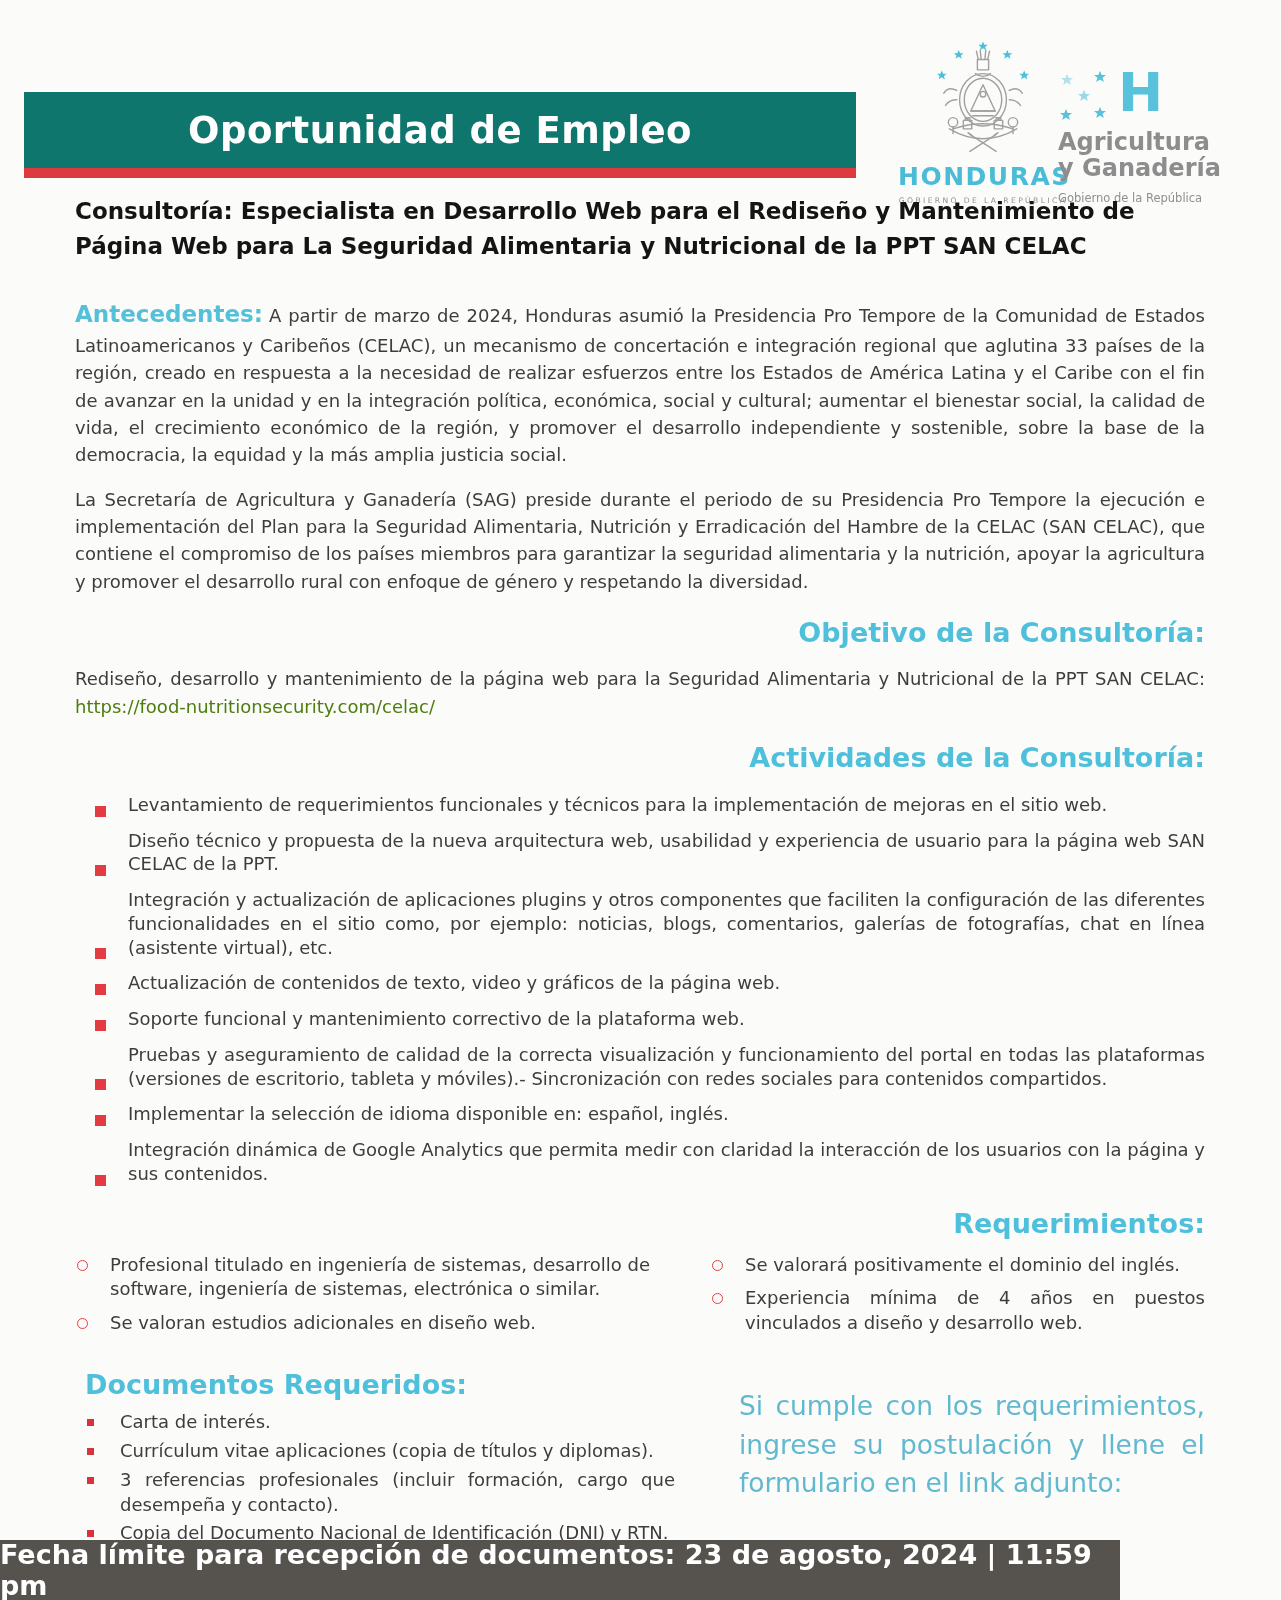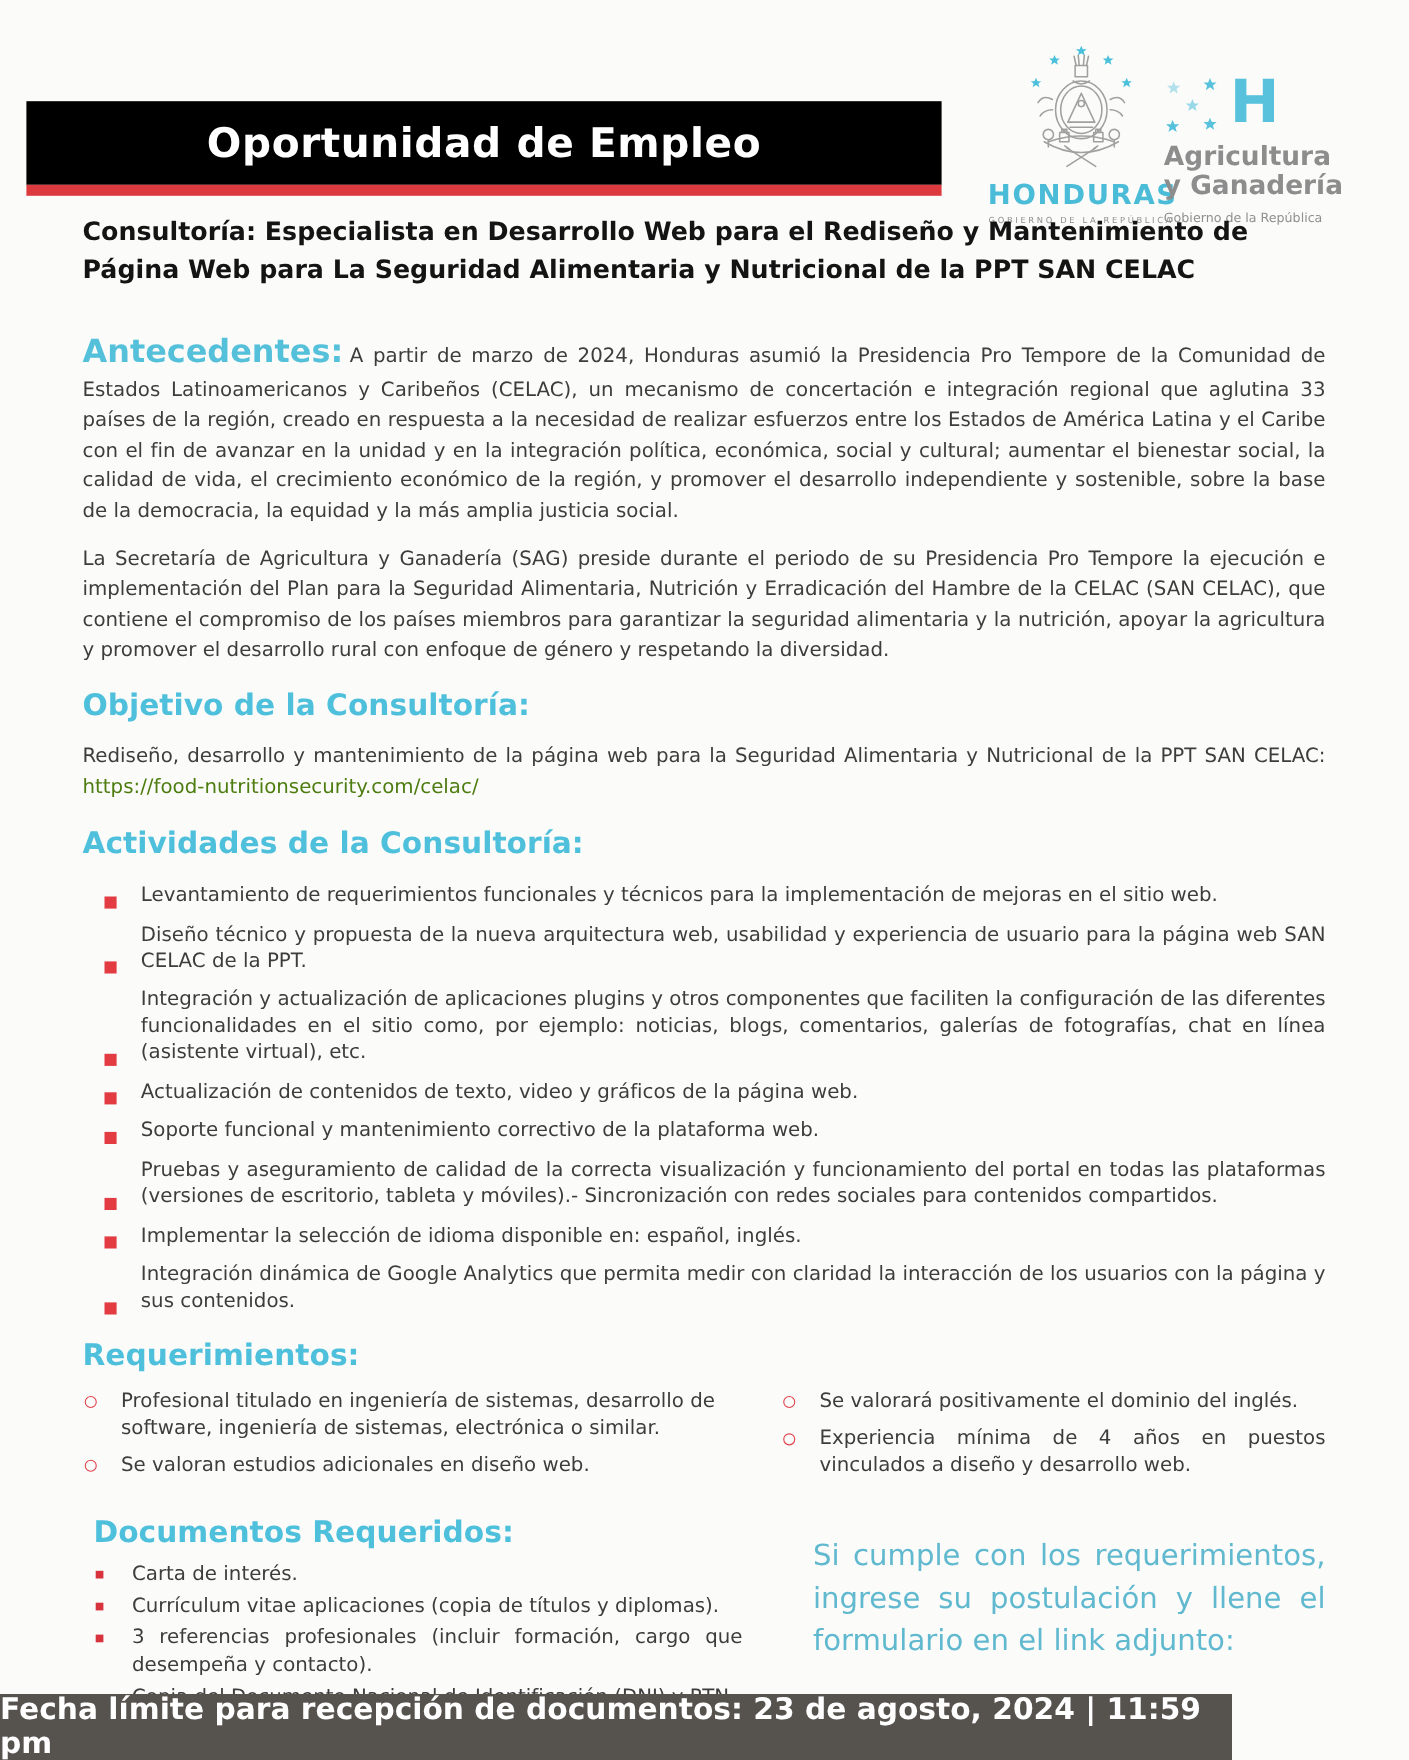--- a/index.html
+++ b/index.html
@@ -8,21 +8,21 @@
     background:#f4f4f4;
     font-family:"DejaVu Sans","Liberation Sans",sans-serif;
   }
   .page{
     position:relative;width:1281px;height:1600px;
     background:#fbfbfa;overflow:hidden;
   }
   
   .banner{
     position:absolute;left:24px;top:92px;width:832px;height:76px;
-    background:#000000;display:flex;align-items:center;justify-content:center;
+    background:#0f766e;display:flex;align-items:center;justify-content:center;
   }
   .banner h1{
     margin:0;color:#ffffff;font-size:37px;font-weight:bold;letter-spacing:.5px;
   }
   .banner-stripe{
     position:absolute;left:24px;top:168px;width:832px;height:10px;background:#dd3a40;
   }
   .logo-honduras{
     position:absolute;left:898px;top:38px;width:170px;text-align:center;
   }
@@ -51,25 +51,25 @@
   }
   .doc-title{
     margin:194px 0 0 0;color:#141414;font-size:23px;font-weight:bold;
     line-height:1.5;width:1095px;
   }
   .para{
     margin:34px 0 0 0;text-align:justify;line-height:1.52;
   }
   .para.tight{margin-top:17px;}
   .inline-heading{
-    color:#54c0da;font-size:29px;font-weight:bold;margin-right:6px;
+    color:#54c0da;font-size:23px;font-weight:bold;margin-right:6px;
   }
   .url{color:#4d7c0f;text-decoration:none;}
   .center-heading{
-    margin:22px 0 14px 0;text-align:left;color:#4fc0dc;
+    margin:22px 0 14px 0;text-align:right;color:#4fc0dc;
     font-size:27px;font-weight:bold;
   }
   
   ul{list-style:none;margin:0;padding:0;}
   .sq-list{margin-top:20px;}
   .sq-list li{
     display:flex;align-items:flex-end;margin-bottom:12px;
     text-align:justify;line-height:1.32;
   }
   .sq{

